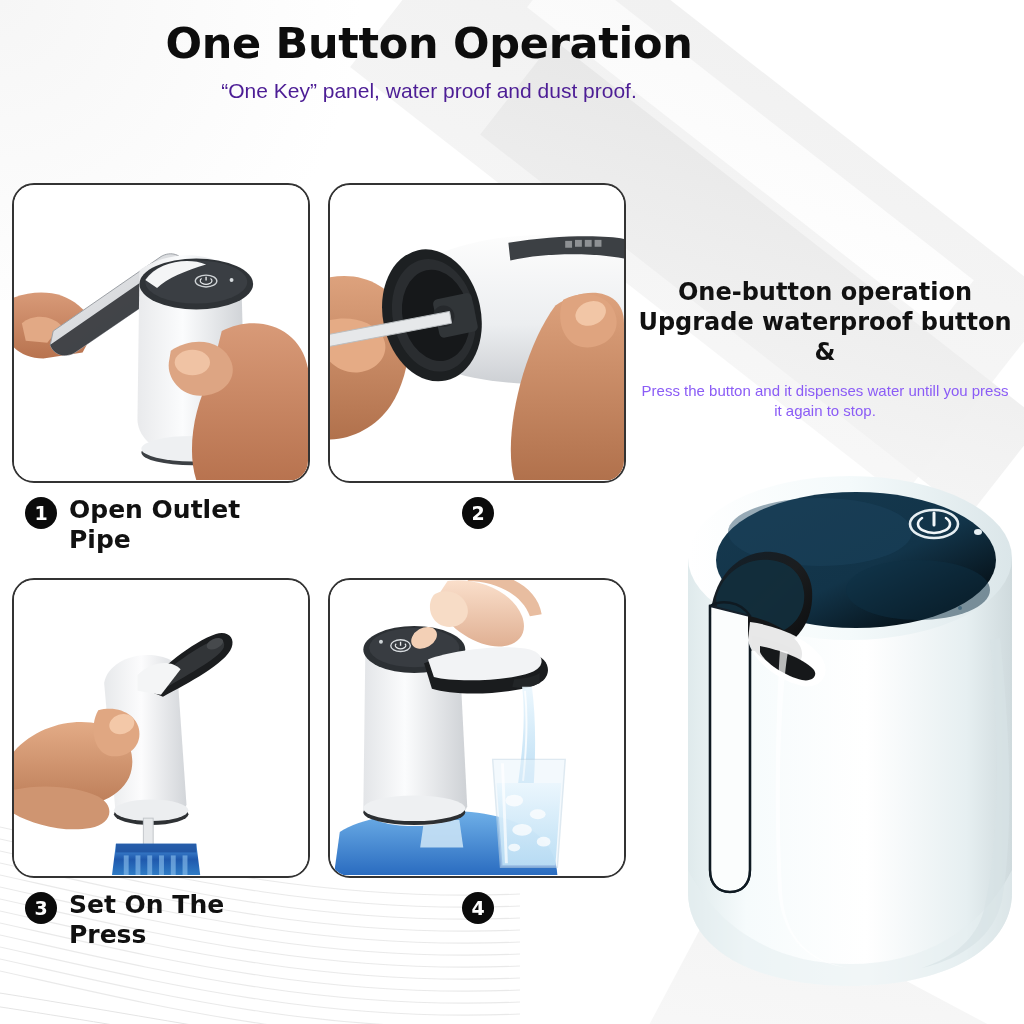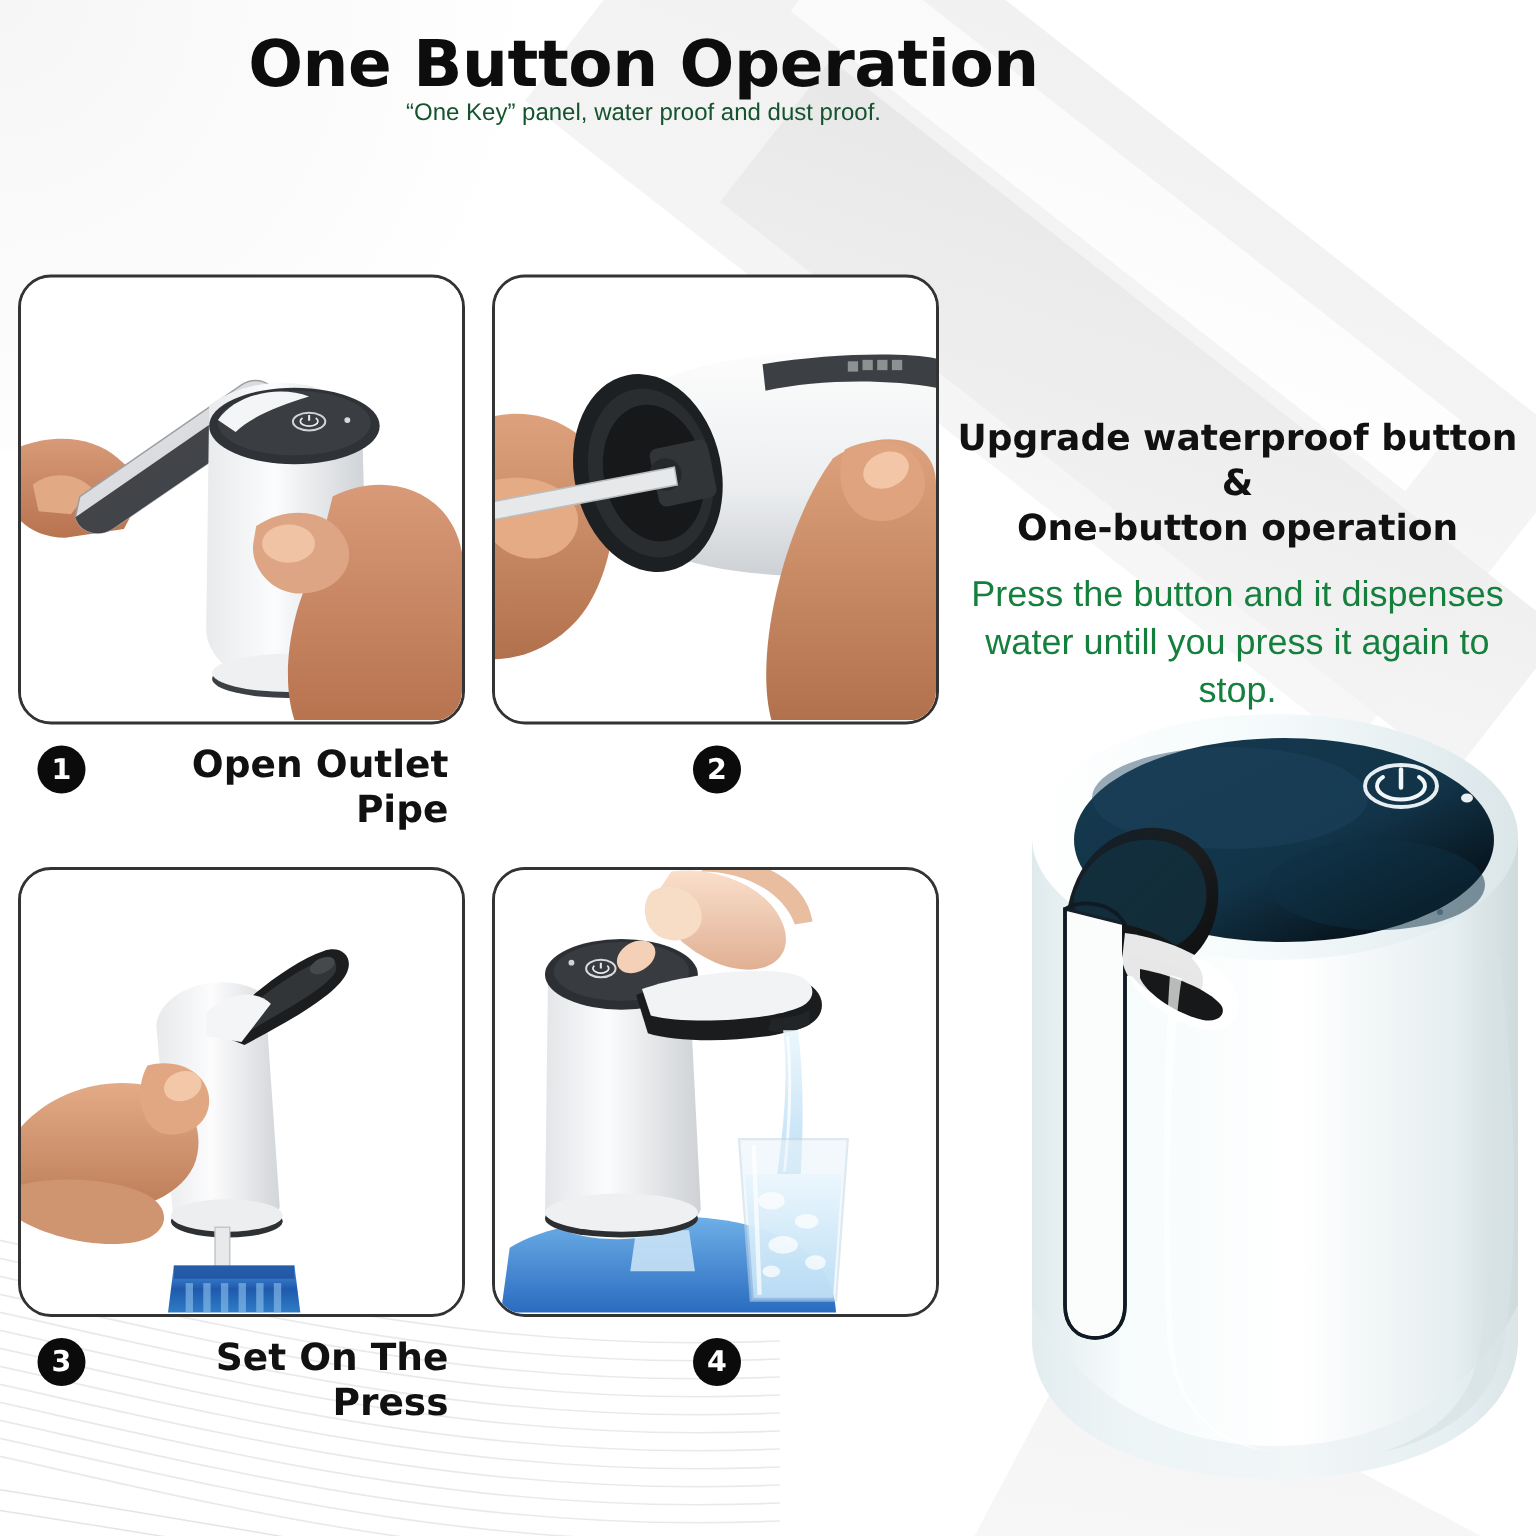--- a/index.html
+++ b/index.html
@@ -29,21 +29,21 @@
     background:radial-gradient(circle at 0 0,#f6f6f6,rgba(255,255,255,0) 70%);}
   .swirl{position:absolute;left:-40px;bottom:-30px;width:560px;height:300px;opacity:.55;}
 
   
   .header{position:absolute;top:20px;left:0;width:858px;text-align:center;z-index:3;}
   .title{
     font-size:43px;font-weight:bold;color:#0d0d0d;letter-spacing:-.3px;
     line-height:1.1;margin:0;font-family:"DejaVu Sans", sans-serif;
   }
   .subtitle{
-    font-size:16px;color:#14532d;font-weight:400;
+    font-size:21px;color:#4c1d95;margin-top:12px;font-weight:400;
     font-family:"Liberation Sans", sans-serif;
   }
 
   
   .steps{position:absolute;left:12px;top:183px;width:616px;z-index:3;}
   .step-row{display:flex;gap:16px;}
   .step{width:300px;}
   .photo{
     width:298px;height:300px;border:2px solid #333;border-radius:22px;
     background:#fff;overflow:hidden;position:relative;box-sizing:border-box;
@@ -52,33 +52,33 @@
   .caption{
     display:flex;align-items:flex-start;justify-content:center;gap:12px;
     margin-top:12px;padding:0 6px;
   }
   .badge{
     flex:0 0 auto;width:32px;height:32px;border-radius:50%;background:#0b0b0b;
     color:#fff;font-size:19px;font-weight:bold;display:flex;align-items:center;
     justify-content:center;margin-top:2px;font-family:"DejaVu Sans", sans-serif;
   }
   .caption-text{
-    font-size:25px;font-weight:bold;color:#111;line-height:1.18;text-align:right;
+    font-size:25px;font-weight:bold;color:#111;line-height:1.18;text-align:left;
     max-width:230px;font-family:"DejaVu Sans", sans-serif;
   }
   .step-row.bottom{margin-top:24px;}
 
   
   .right-col{position:absolute;left:636px;top:278px;width:378px;z-index:3;text-align:center;}
   .feat-title{
     font-size:24px;font-weight:bold;color:#111;line-height:1.24;
     font-family:"DejaVu Sans", sans-serif;
   }
   .feat-body{
-    margin-top:14px;font-size:24px;color:#15803d;line-height:1.32;
+    margin-top:14px;font-size:15px;color:#8b5cf6;line-height:1.32;
     font-family:"Liberation Sans", sans-serif;
   }
   .hero{position:absolute;left:660px;top:440px;width:380px;height:560px;z-index:2;}
   .hero svg{display:block;width:100%;height:100%;}
 </style>
 </head>
 <body>
 
 <div id="bg-layer">
   <div class="corner-fade-tl"></div>
@@ -372,22 +372,22 @@
       </div>
       <div class="caption">
         <div class="badge">4</div>
       </div>
     </div>
   </div>
 </div>
 
 <div class="right-col">
   <div class="feat-title">
+    <div>One-button operation</div>
     <div>Upgrade waterproof button &amp;</div>
-    <div>One-button operation</div>
   </div>
   <div class="feat-body">Press the button and it dispenses water untill you press it again to stop.</div>
 </div>
 
 <div class="hero">
   <svg viewBox="0 0 380 560">
     <defs>
       <linearGradient id="heroBody" x1="0" y1="0" x2="1" y2="0">
         <stop offset="0" stop-color="#dfeaec"></stop>
         <stop offset=".18" stop-color="#f6fbfc"></stop>

